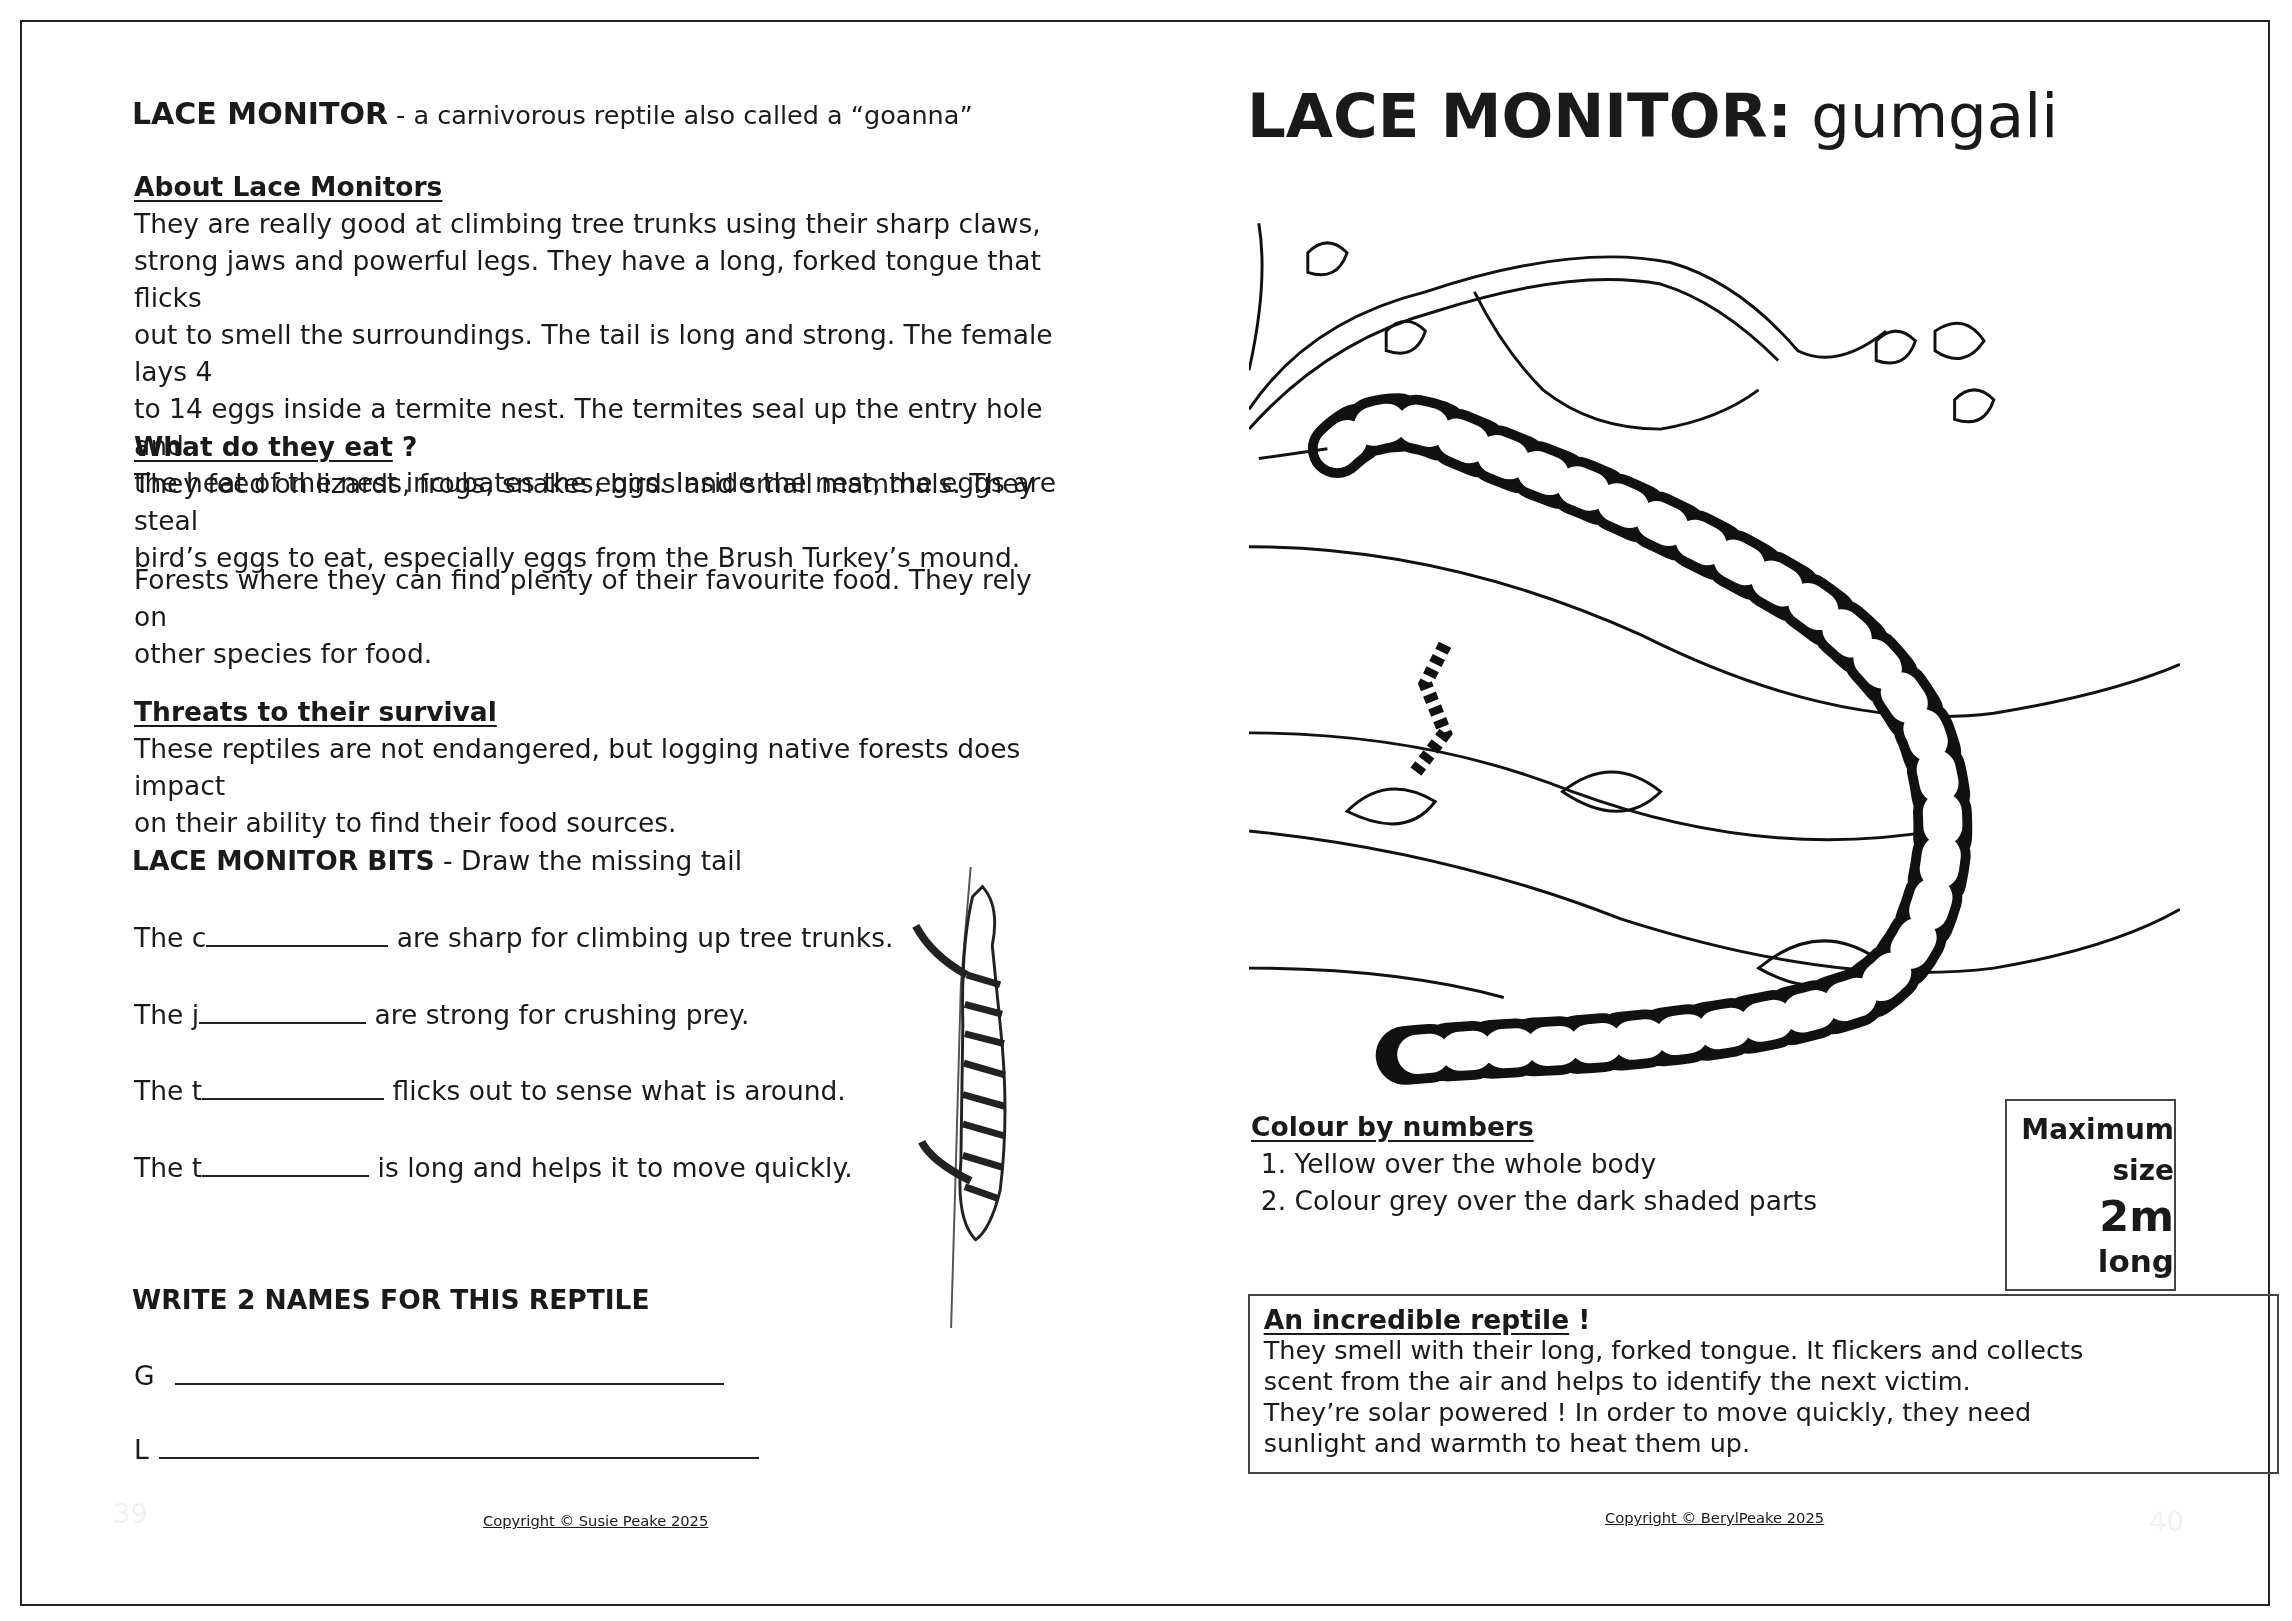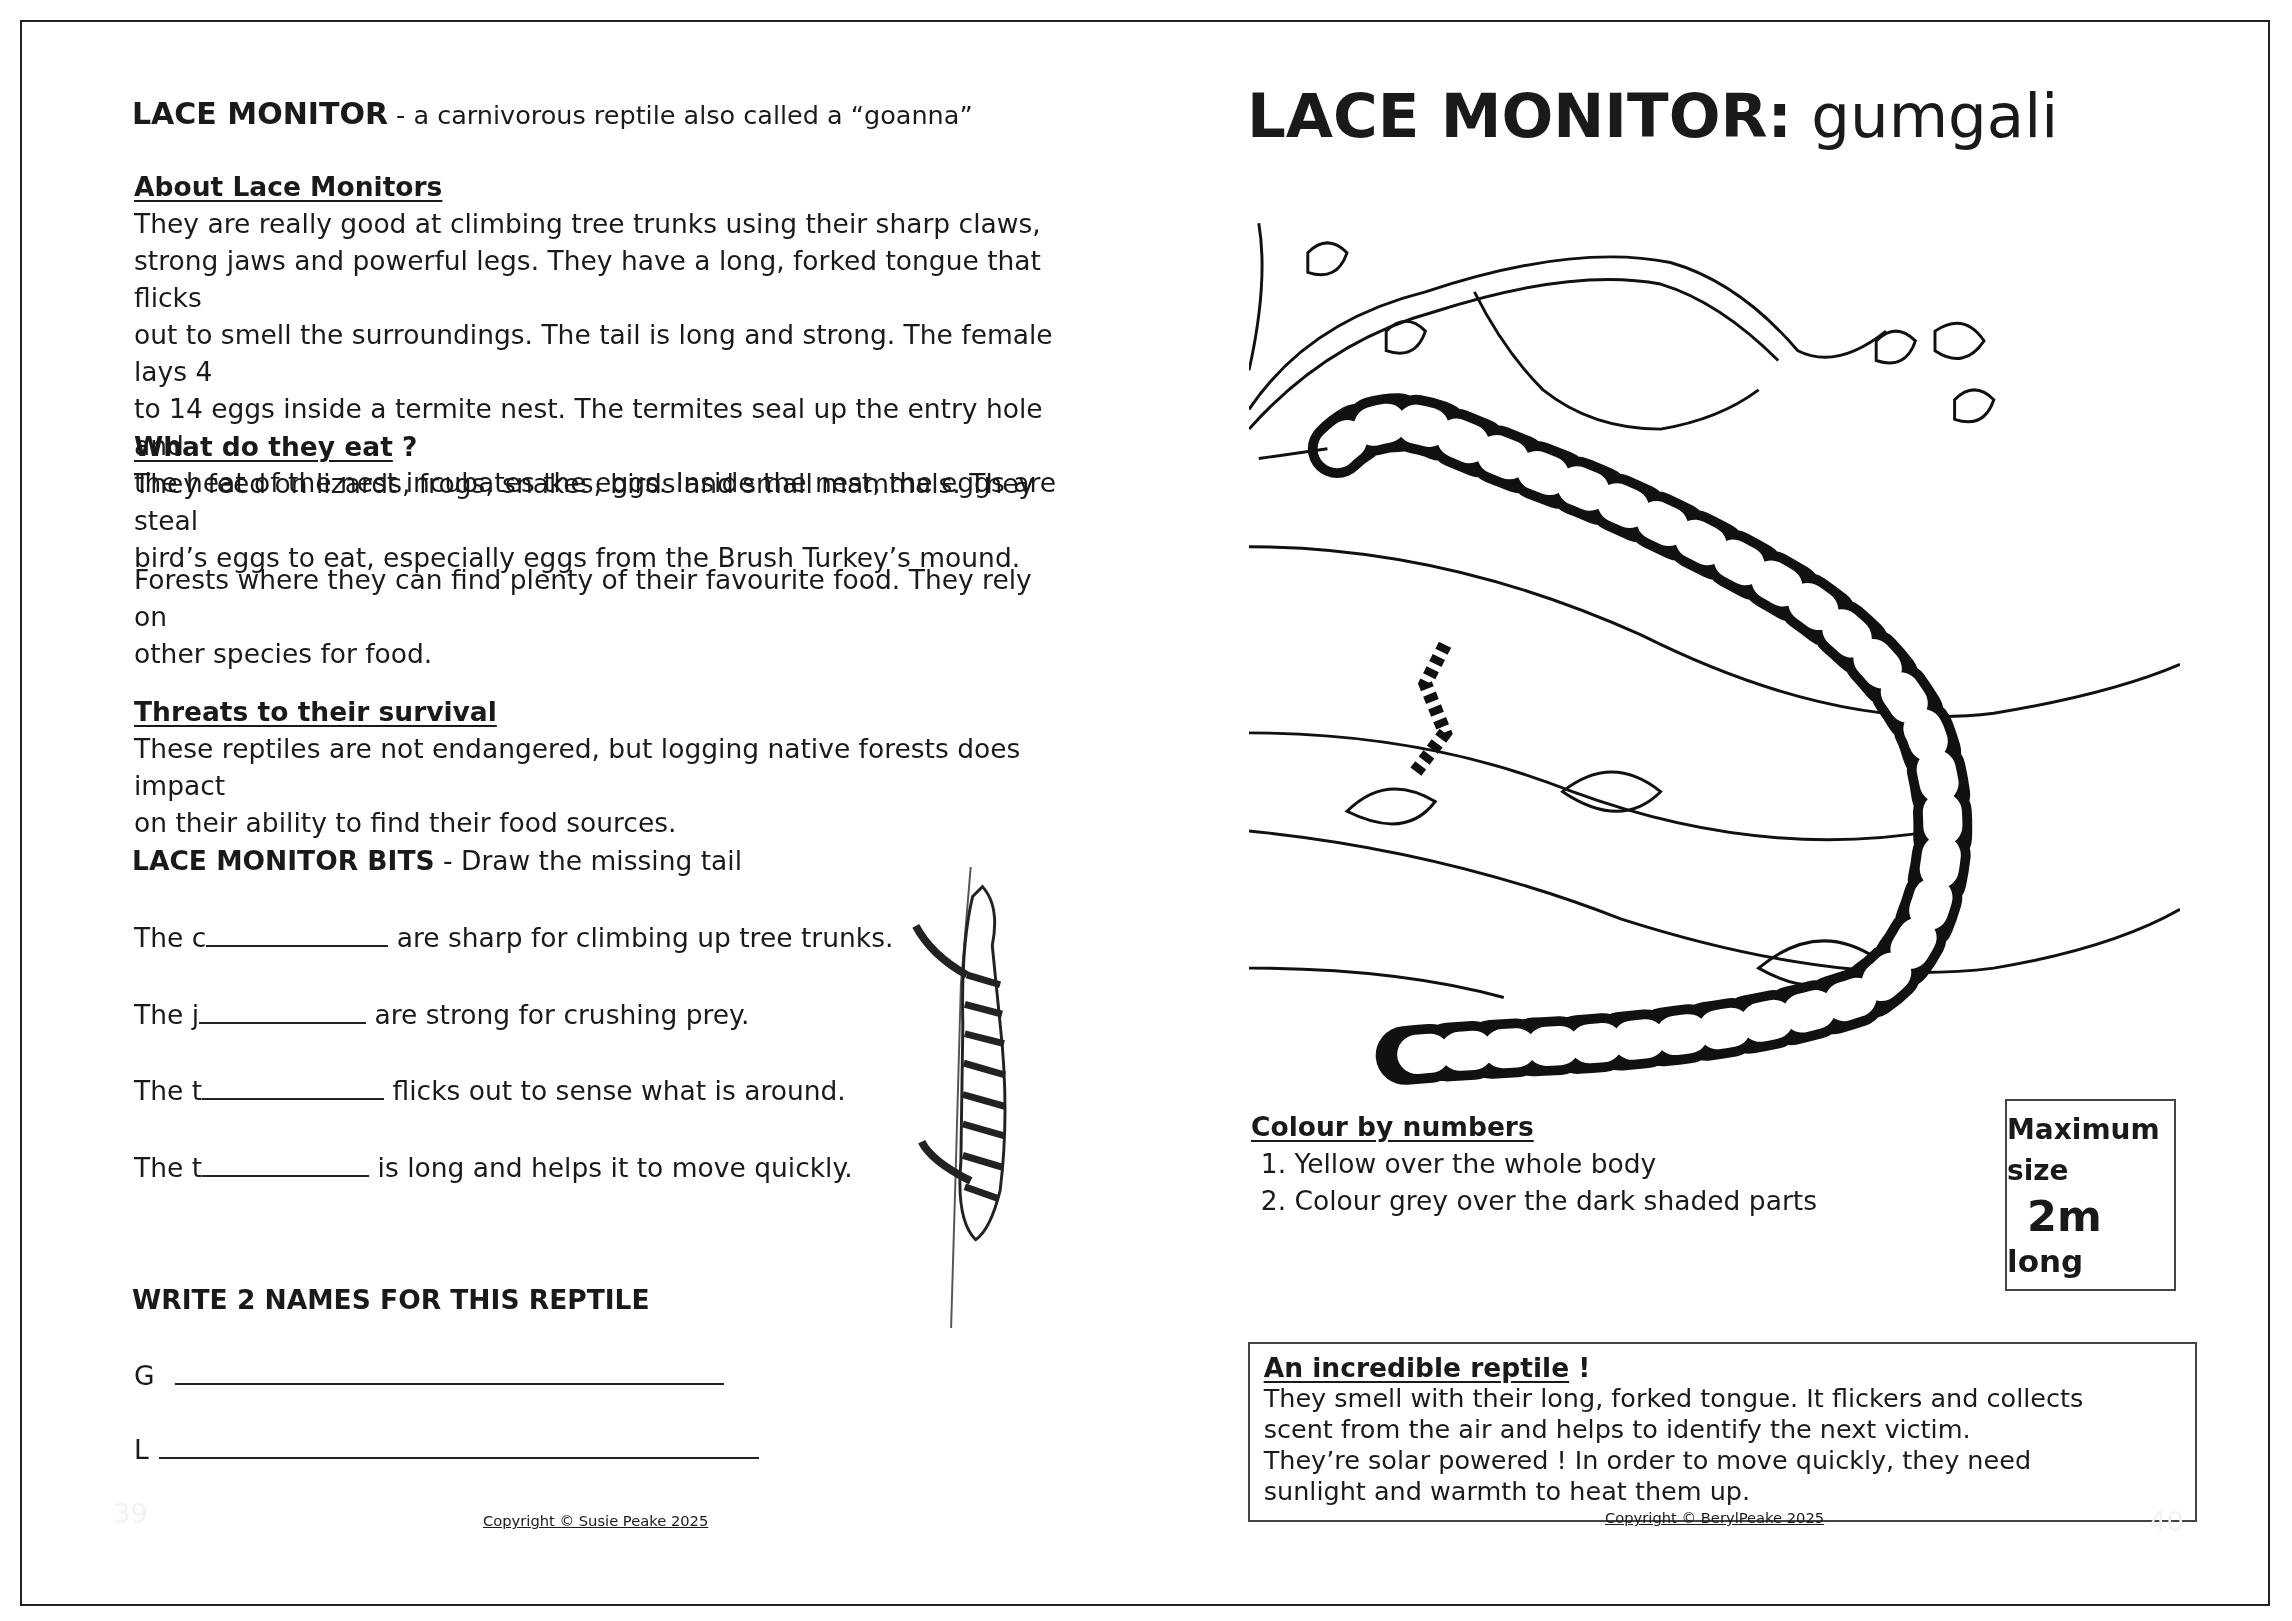--- a/index.html
+++ b/index.html
@@ -127,28 +127,28 @@
   <path d="M80 230 L10 240" stroke="#111" stroke-width="3"></path>
   <path d="M200 430 L180 470 L200 520 L170 560" stroke="#111" stroke-width="14" fill="none" stroke-dasharray="8 6"></path>
 </svg>
 
 <div class="abs txt" style="left:1251px;top:1108px;width:686px;">
   <div class="h u">Colour by numbers</div>
   <div style="padding-left:9.8px">1.  Yellow over the whole body</div>
   <div style="padding-left:9.8px">2.  Colour grey over the dark shaded parts</div>
 </div>
 
-<div class="abs box" style="left:2005px;top:1099px;width:171px;height:192px;text-align:left;font-weight:bold;">
+<div class="abs box" style="left:2005px;top:1099px;width:171px;height:192px;text-align:right;font-weight:bold;">
   <div style="font-size:28px;line-height:41px;margin-top:7.8px;">Maximum</div>
   <div style="font-size:28px;line-height:41px;">size</div>
   <div style="font-size:43px;line-height:51px;padding-left:20px;">2m</div>
   <div style="font-size:31px;line-height:39px;">long</div>
 </div>
 
-<div class="abs box txt" style="left:1248px;top:1342px;width:949px;height:180px;padding:7.8px 13.7px;font-size:25.5px;line-height:31px;">
+<div class="abs box txt" style="left:1248px;top:1294px;width:1031px;height:180px;padding:7.8px 13.7px;font-size:25.5px;line-height:31px;">
   <div class="h"><span class="u">An incredible reptile</span><span> !</span></div>
   <div>They smell with their long, forked tongue. It flickers and collects</div>
   <div>scent from the air and helps to identify the next victim.</div>
   <div>They’re solar powered ! In order to move quickly, they need</div>
   <div>sunlight and warmth to heat them up.</div>
 </div>
 
 <div class="abs copy" style="left:1605px;top:1509px;">Copyright © BerylPeake 2025</div>
 <div class="abs pnum" style="left:2149px;top:1506px;">40</div>
 

